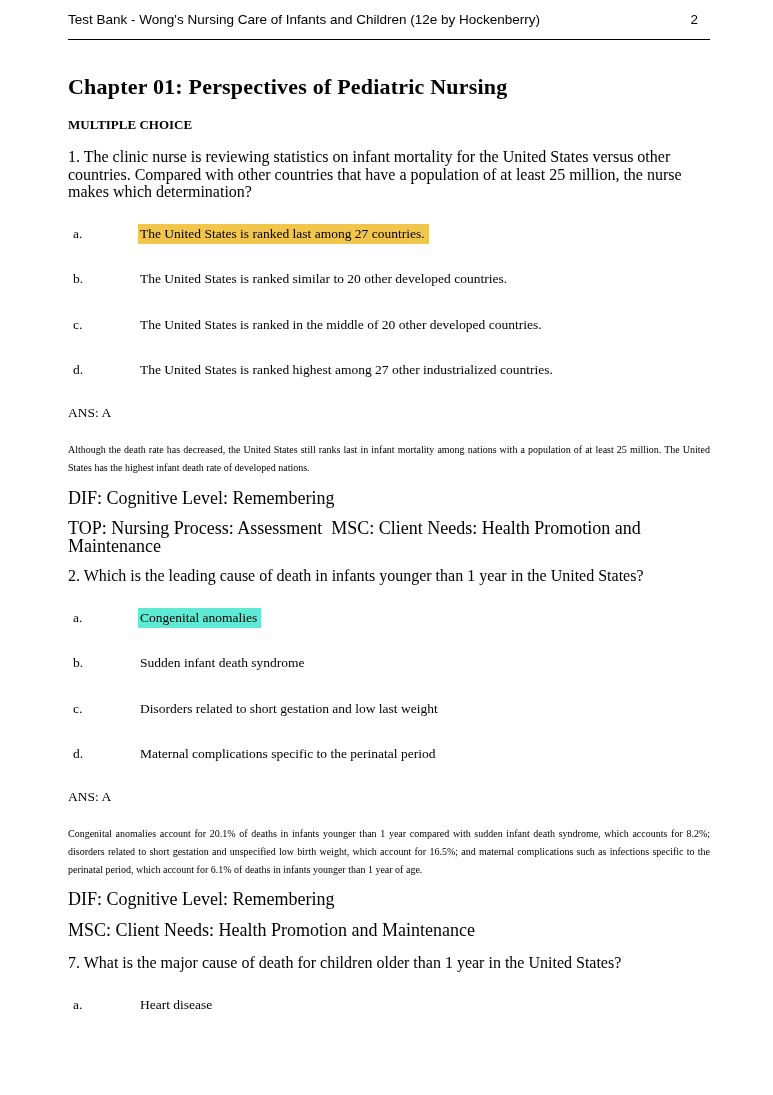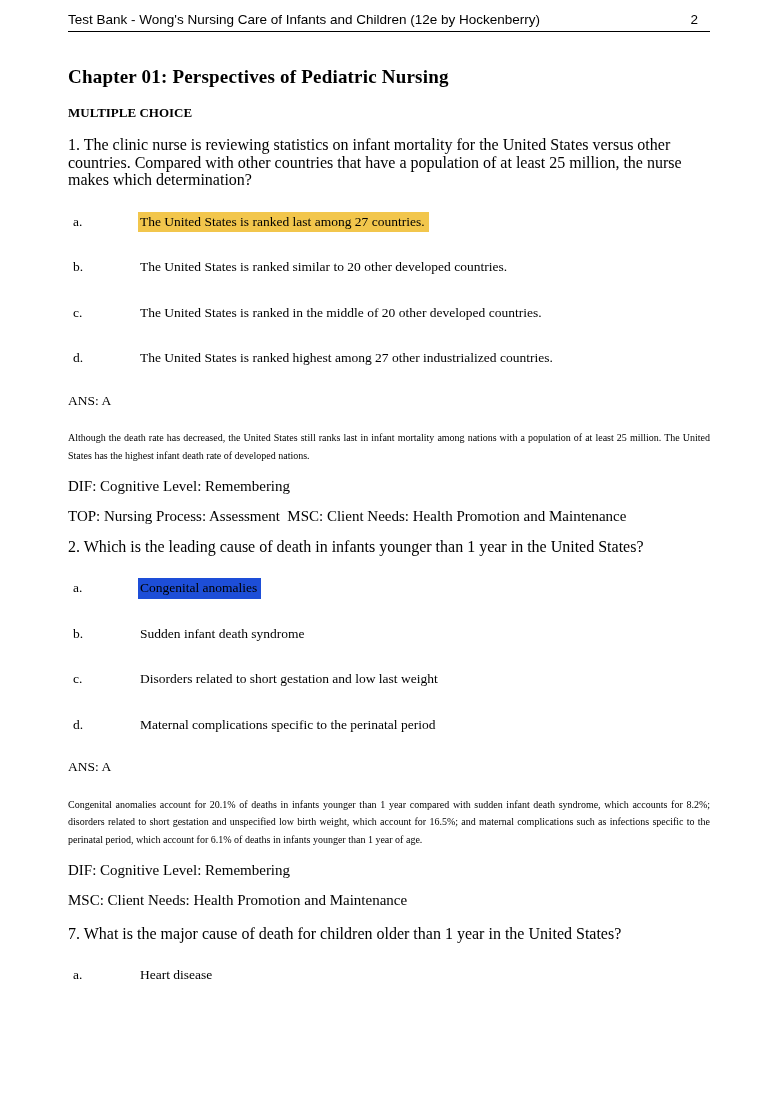--- a/index.html
+++ b/index.html
@@ -9,27 +9,27 @@
     color: #000;
     overflow: hidden;
   }
   .page { padding: 12px 63px 0 68px; }
 
   .header-row {
     display: flex; justify-content: space-between; align-items: flex-end;
     font-family: "Liberation Sans", sans-serif;
     font-size: 13.5px;
     border-bottom: 1.6px solid #000;
-    padding-bottom: 4px;
+    padding-bottom: 12px;
   }
   .header-row .page-num { margin-right: 12px; }
 
   .chapter-title {
     margin-top: 34px;
-    font-size: 19px;
+    font-size: 22px;
     font-weight: bold;
     letter-spacing: 0.2px;
   }
   .section-label {
     margin-top: 17px;
     font-size: 13px;
     font-weight: bold;
   }
 
   .qtext {
@@ -59,21 +59,21 @@
     margin-top: 0;
   }
   .rationale {
     margin-top: 20px;
     font-size: 10px;
     line-height: 17.8px;
     text-align: justify;
   }
   .meta {
     margin-top: 13px;
-    font-size: 15px;
+    font-size: 18px;
     line-height: 17.5px;
     white-space: pre-wrap;
   }
   .qblock { margin-top: 12px; }
 </style>
 </head>
 <body>
 
 <div class="page">
 
@@ -109,21 +109,21 @@
     <div class="rationale">Although the death rate has decreased, the United States still ranks last in infant mortality among nations with a population of at least 25 million. The United States has the highest infant death rate of developed nations.</div>
     <div class="meta">DIF: Cognitive Level: Remembering</div>
     <div class="meta">TOP: Nursing Process: Assessment  MSC: Client Needs: Health Promotion and Maintenance</div>
   </div>
 
   <div class="qblock">
     <div class="qtext" style="margin-top:2px;">2. Which is the leading cause of death in infants younger than 1 year in the United States?</div>
     <div class="options">
       <div class="opt">
         <span class="opt-letter">a.</span>
-        <span class="opt-text"><span class="hl" style="background: #1d4ed8;">Congenital anomalies</span></span>
+        <span class="opt-text"><span class="hl" style="background: #5eead4;">Congenital anomalies</span></span>
       </div>
       <div class="opt">
         <span class="opt-letter">b.</span>
         <span class="opt-text">Sudden infant death syndrome</span>
       </div>
       <div class="opt">
         <span class="opt-letter">c.</span>
         <span class="opt-text">Disorders related to short gestation and low last weight</span>
       </div>
       <div class="opt">

